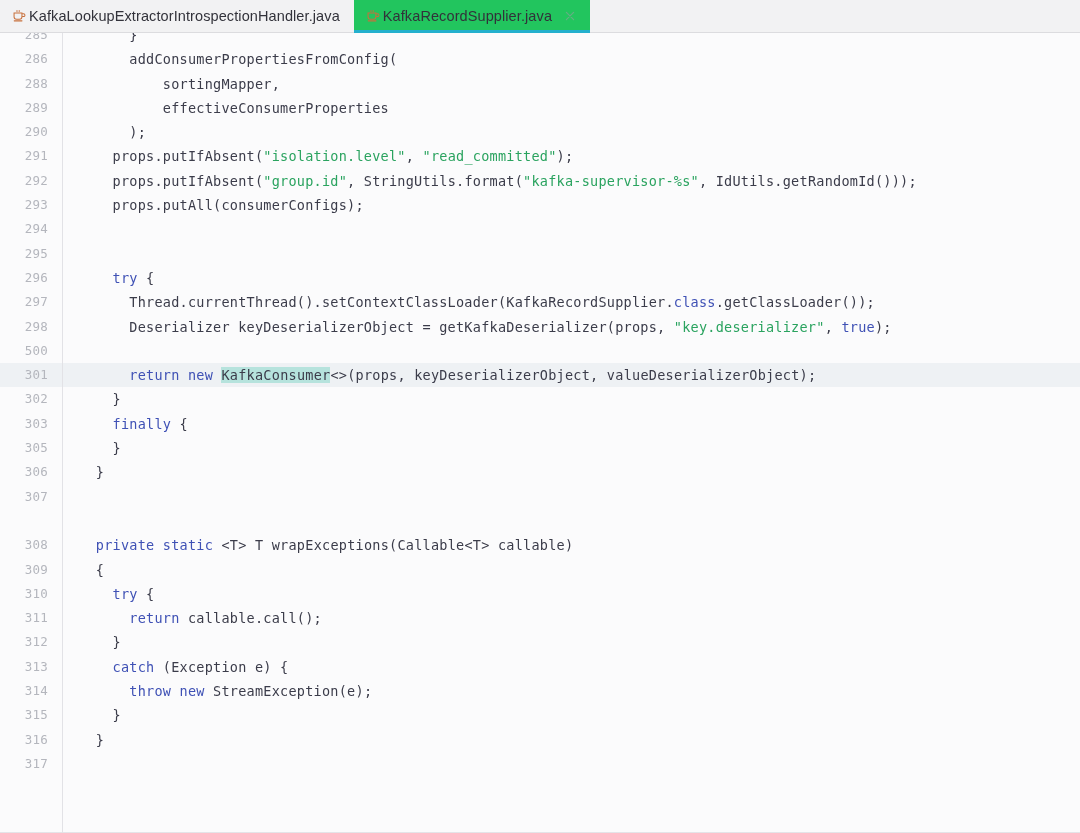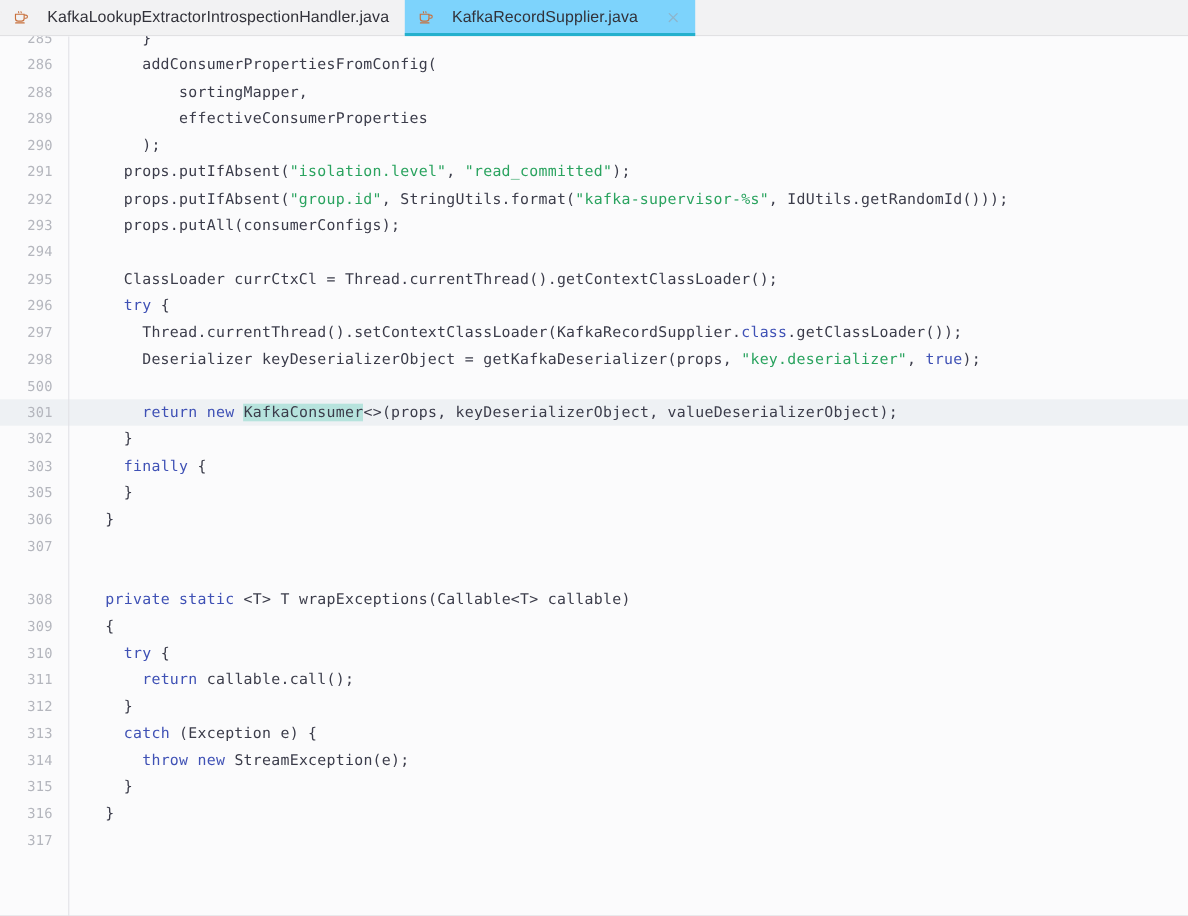--- a/index.html
+++ b/index.html
@@ -21,34 +21,34 @@
     height: 33px;
     background: #f2f2f3;
     border-bottom: 1px solid #dcdcdf;
     display: flex;
     align-items: stretch;
     box-sizing: border-box;
   }
   .tab {
     display: flex;
     align-items: center;
-    gap: 16px;
+    gap: 2px;
     padding: 0 14px 0 12px;
     height: 100%;
     box-sizing: border-box;
     position: relative;
     font-size: 14.5px;
     color: #32323a;
     letter-spacing: 0.1px;
     cursor: pointer;
     white-space: nowrap;
     background: transparent;
   }
   .tab.active {
-    background: #7dd3fc;
+    background: #22c55e;
     justify-content: space-between;
   }
   .tab.active::after {
     content: "";
     position: absolute;
     left: 0;
     right: 0;
     bottom: -1px;
     height: 3px;
     background: #24b0cd;
@@ -164,21 +164,21 @@
   <div class="code-area" id="code-area">
       <div class="row"><span class="lineno">285</span><span class="codetext"><span>      }</span></span></div>
       <div class="row"><span class="lineno">286</span><span class="codetext"><span>      addConsumerPropertiesFromConfig(</span></span></div>
       <div class="row"><span class="lineno">288</span><span class="codetext"><span>          sortingMapper,</span></span></div>
       <div class="row"><span class="lineno">289</span><span class="codetext"><span>          effectiveConsumerProperties</span></span></div>
       <div class="row"><span class="lineno">290</span><span class="codetext"><span>      );</span></span></div>
       <div class="row"><span class="lineno">291</span><span class="codetext"><span>    props.putIfAbsent(</span><span class="s">"isolation.level"</span><span>, </span><span class="s">"read_committed"</span><span>);</span></span></div>
       <div class="row"><span class="lineno">292</span><span class="codetext"><span>    props.putIfAbsent(</span><span class="s">"group.id"</span><span>, StringUtils.format(</span><span class="s">"kafka-supervisor-%s"</span><span>, IdUtils.getRandomId()));</span></span></div>
       <div class="row"><span class="lineno">293</span><span class="codetext"><span>    props.putAll(consumerConfigs);</span></span></div>
       <div class="row"><span class="lineno">294</span><span class="codetext"><span></span></span></div>
-      <div class="row"><span class="lineno">295</span><span class="codetext"><span>    ClassLoader currCtxCl = Thread.currentThread().getContextClassLoader();</span></span></div>
+      <div class="row"><span class="lineno">295</span></div>
       <div class="row"><span class="lineno">296</span><span class="codetext"><span>    </span><span class="k">try</span><span> {</span></span></div>
       <div class="row"><span class="lineno">297</span><span class="codetext"><span>      Thread.currentThread().setContextClassLoader(KafkaRecordSupplier.</span><span class="k">class</span><span>.getClassLoader());</span></span></div>
       <div class="row"><span class="lineno">298</span><span class="codetext"><span>      Deserializer keyDeserializerObject = getKafkaDeserializer(props, </span><span class="s">"key.deserializer"</span><span>, </span><span class="k">true</span><span>);</span></span></div>
       <div class="row"><span class="lineno">500</span><span class="codetext"><span></span></span></div>
       <div class="row hl"><span class="lineno">301</span><span class="codetext"><span>      </span><span class="k">return</span><span> </span><span class="k">new</span><span> </span><span class="sel">KafkaConsumer</span><span>&lt;&gt;(props, keyDeserializerObject, valueDeserializerObject);</span></span></div>
       <div class="row"><span class="lineno">302</span><span class="codetext"><span>    }</span></span></div>
       <div class="row"><span class="lineno">303</span><span class="codetext"><span>    </span><span class="k">finally</span><span> {</span></span></div>
       <div class="row"><span class="lineno">305</span><span class="codetext"><span>    }</span></span></div>
       <div class="row"><span class="lineno">306</span><span class="codetext"><span>  }</span></span></div>
       <div class="row"><span class="lineno">307</span><span class="codetext"><span></span></span></div>

